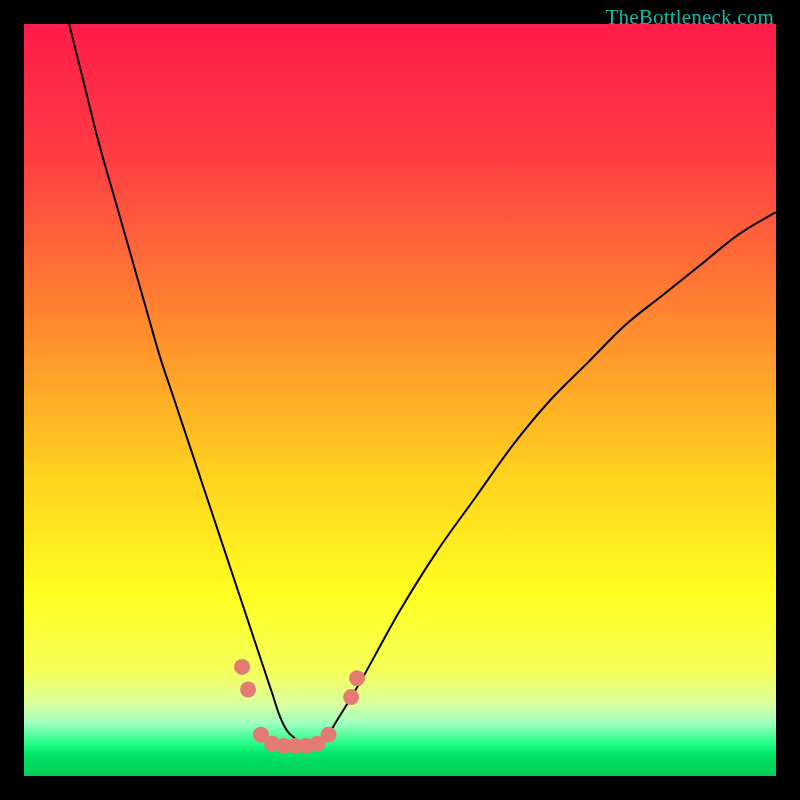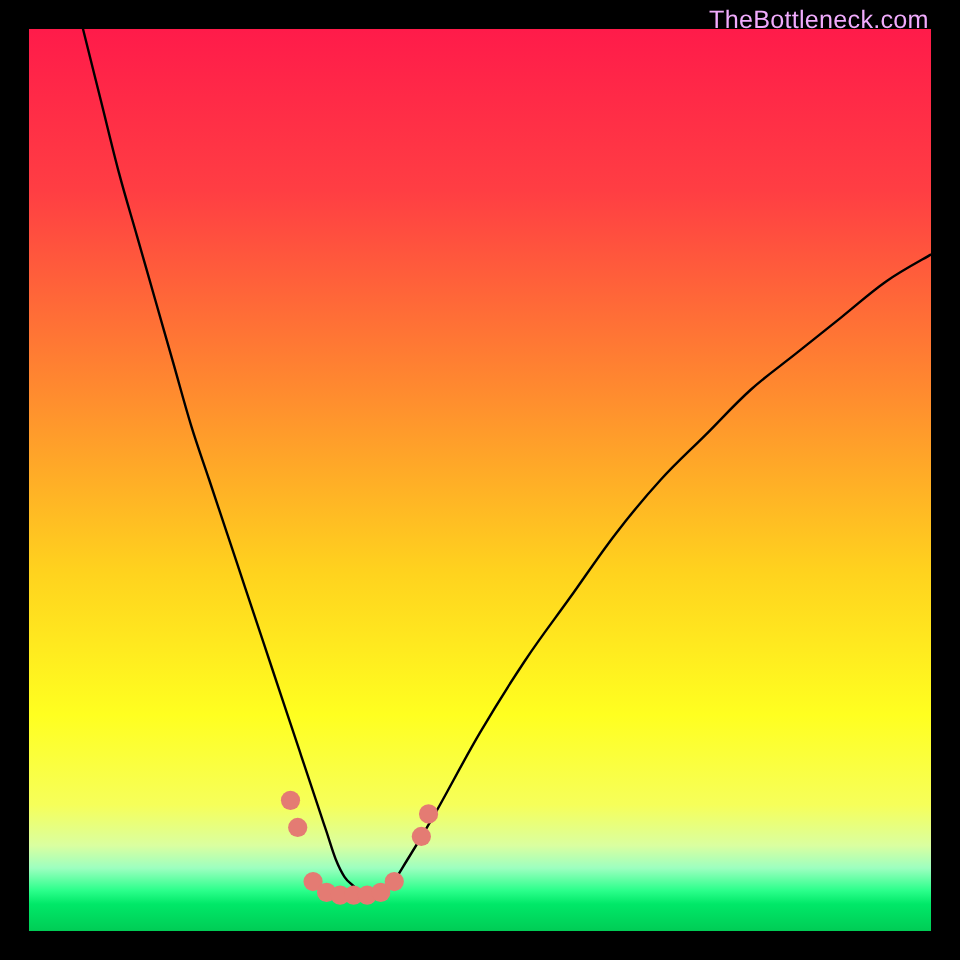--- a/index.html
+++ b/index.html
@@ -29,22 +29,23 @@
     position: absolute;
     left: 0; top: 0;
     width: 100%; height: 100%;
   }
   .watermark {
     position: absolute;
     top: 5px;
     right: 26px;
     font-size: 21px;
     font-weight: 500;
-    color: #f0abfc;
+    color: #14b8a6;
     letter-spacing: 0.2px;
+    font-family: Liberation Serif, serif;
   }
   svg.curve-layer {
     position: absolute;
     left: 0; top: 0;
     width: 100%;
     height: 100%;
   }
   
 </style>
 </head>

